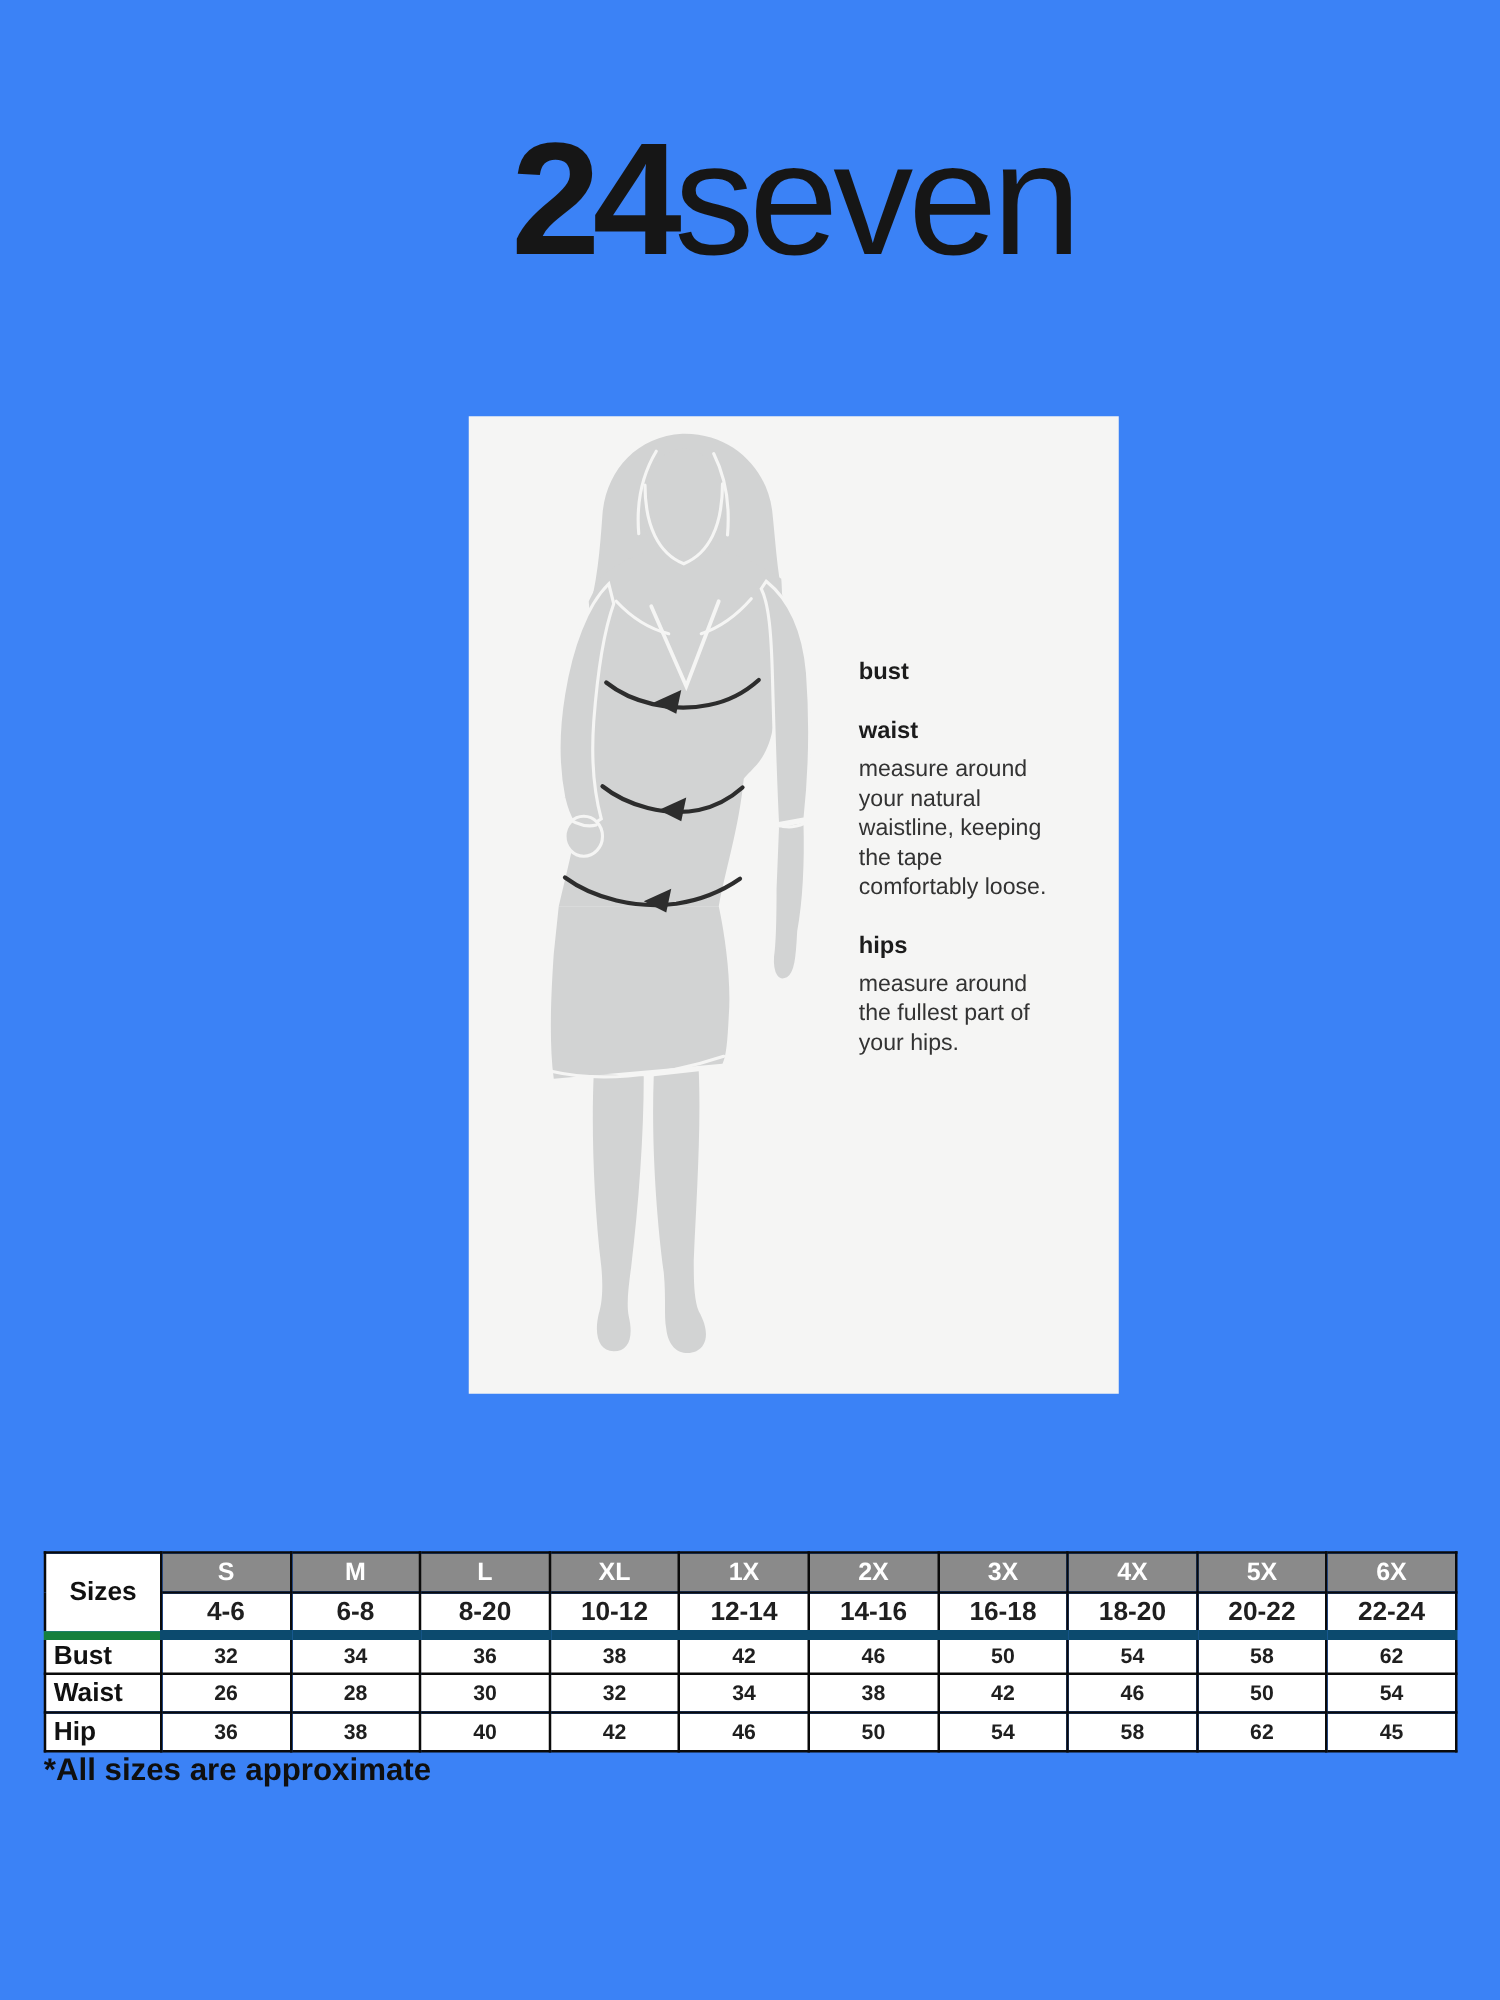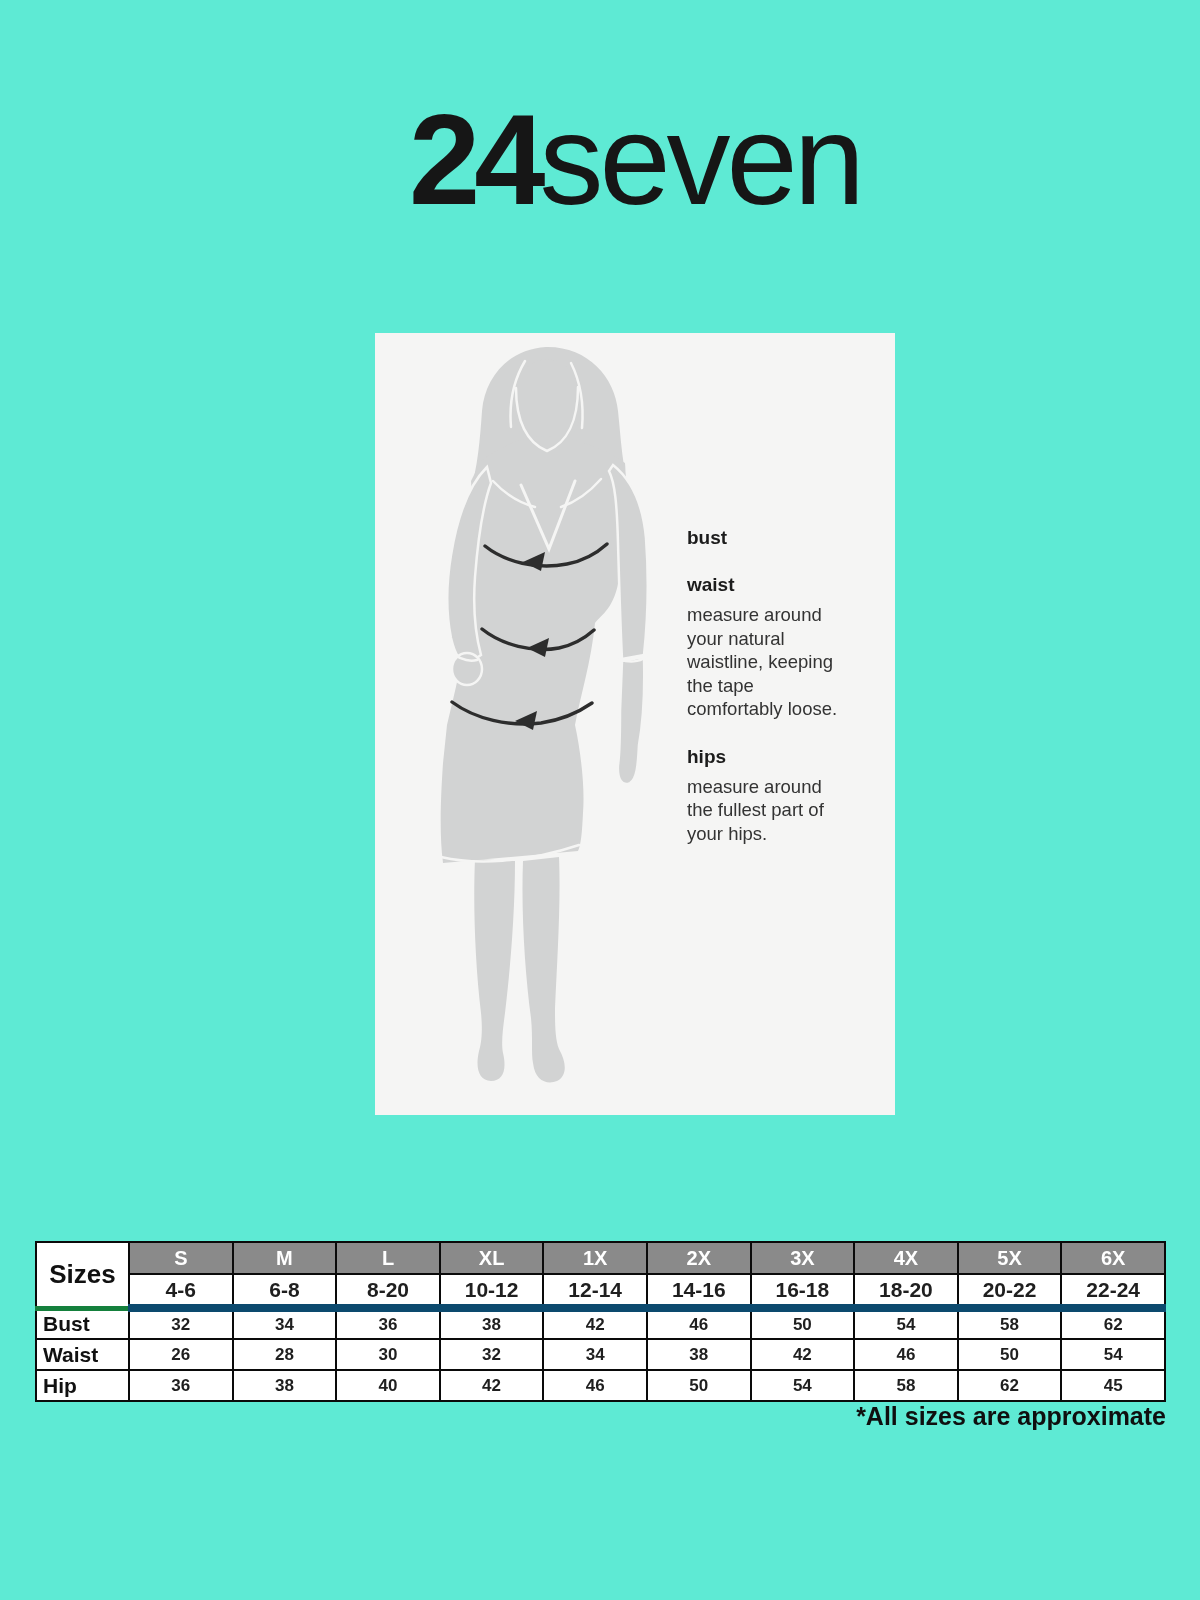--- a/index.html
+++ b/index.html
@@ -2,21 +2,21 @@
 <html><head>
 <meta charset="utf-8">
 <style>
   * { margin: 0; padding: 0; box-sizing: border-box; }
   html, body { background: #ffffff; }
   body { font-family: "Liberation Sans", sans-serif; color: #1a1a1a; }
   .page {
     position: relative;
     width: 1200px;
     height: 1600px;
-    background: #5eead4;
+    background: #3b82f6;
     overflow: hidden;
   }
 
   
   .logo-block {
     position: absolute;
     left: 375px;
     top: 96px;
     width: 520px;
     text-align: center;
@@ -88,22 +88,22 @@
   }
   .size-table .hdr-letter {
     background: #8a8a8a;
     color: #ffffff;
     font-size: 20px;
     height: 32px;
   }
   .size-table .corner {
     background: #ffffff;
     color: #111111;
-    font-size: 26px;
-    border-bottom: 5px solid #15803d;
+    font-size: 21px;
+    border-bottom: 7px solid #15803d;
     text-align: center;
   }
   .size-table .hdr-range {
     background: #ffffff;
     color: #1f1f1f;
     font-size: 21px;
     height: 34px;
     border-bottom: 8px solid #0c4a6e;
   }
   .size-table .row-label {
@@ -119,21 +119,21 @@
     color: #1f1f1f;
     font-size: 17px;
     height: 31px;
   }
 
   .footnote {
     position: absolute;
     left: 35px;
     top: 1402px;
     width: 1131px;
-    text-align: right;
+    text-align: left;
     font-size: 25px;
     font-weight: bold;
     color: #0f0f0f;
   }
 </style>
 </head>
 <body>
 
 <div class="page">
 

